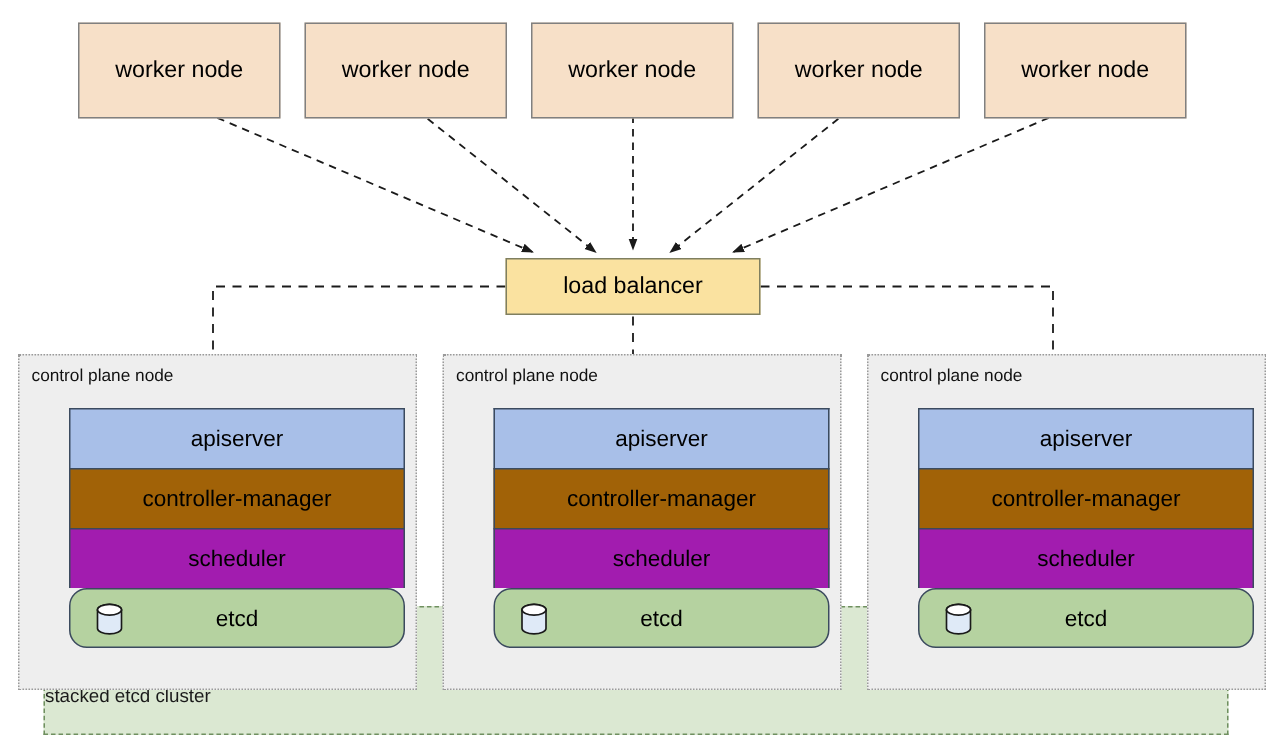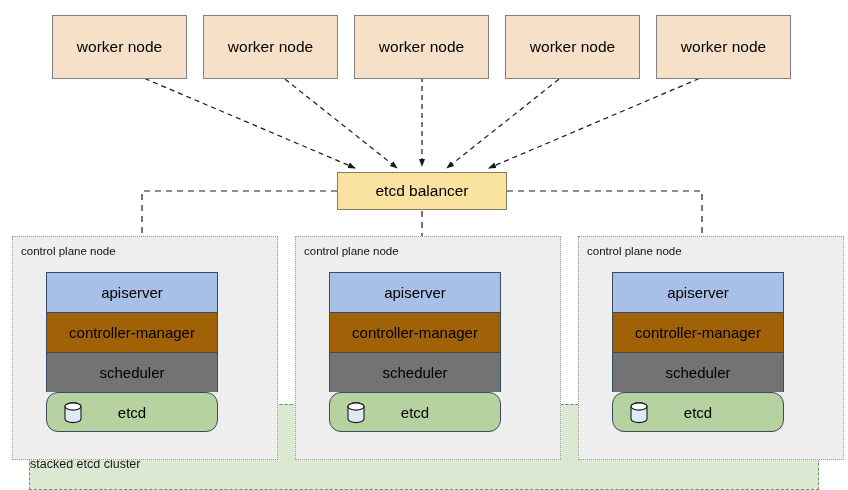--- a/index.html
+++ b/index.html
@@ -99,37 +99,37 @@
     top: 8px;
     font-size: 11.5px;
     color: #111;
     white-space: nowrap;
   }
 
   
   .cp-stack {
     position: absolute;
     top: 272px;
-    width: 172px;
+    width: 224px;
     z-index: 4;
   }
   .comp {
     height: 40px;
     box-sizing: border-box;
     border: 1px solid #3b4a5e;
     border-bottom: none;
     display: flex;
     align-items: center;
     justify-content: center;
     font-size: 15px;
     position: relative;
   }
   .comp.apiserver   { background: #a8bfe8; }
   .comp.controller  { background: #a16207; }
-  .comp.scheduler   { background: #737373; }
+  .comp.scheduler   { background: #a21caf; }
   .comp.etcd        { background: #b5d2a0; border-bottom: 1px solid #3b4a5e; border-radius: 12px; }
 
   .db-icon {
     position: absolute;
     left: 16px;
     top: 9px;
     width: 20px;
     height: 22px;
   }
 
@@ -193,21 +193,21 @@
     <span>worker node</span>
   </div>
   <div class="worker-node" style="left:505px; width:135px;">
     <span>worker node</span>
   </div>
   <div class="worker-node" style="left:656px; width:135px;">
     <span>worker node</span>
   </div>
 
   <div class="load-balancer">
-    <span>etcd balancer</span>
+    <span>load balancer</span>
   </div>
 
   <div class="cp-stack" style="left:46px;">
     <div class="comp apiserver">
       <span>apiserver</span>
     </div>
     <div class="comp controller">
       <span>controller-manager</span>
     </div>
     <div class="comp scheduler">

